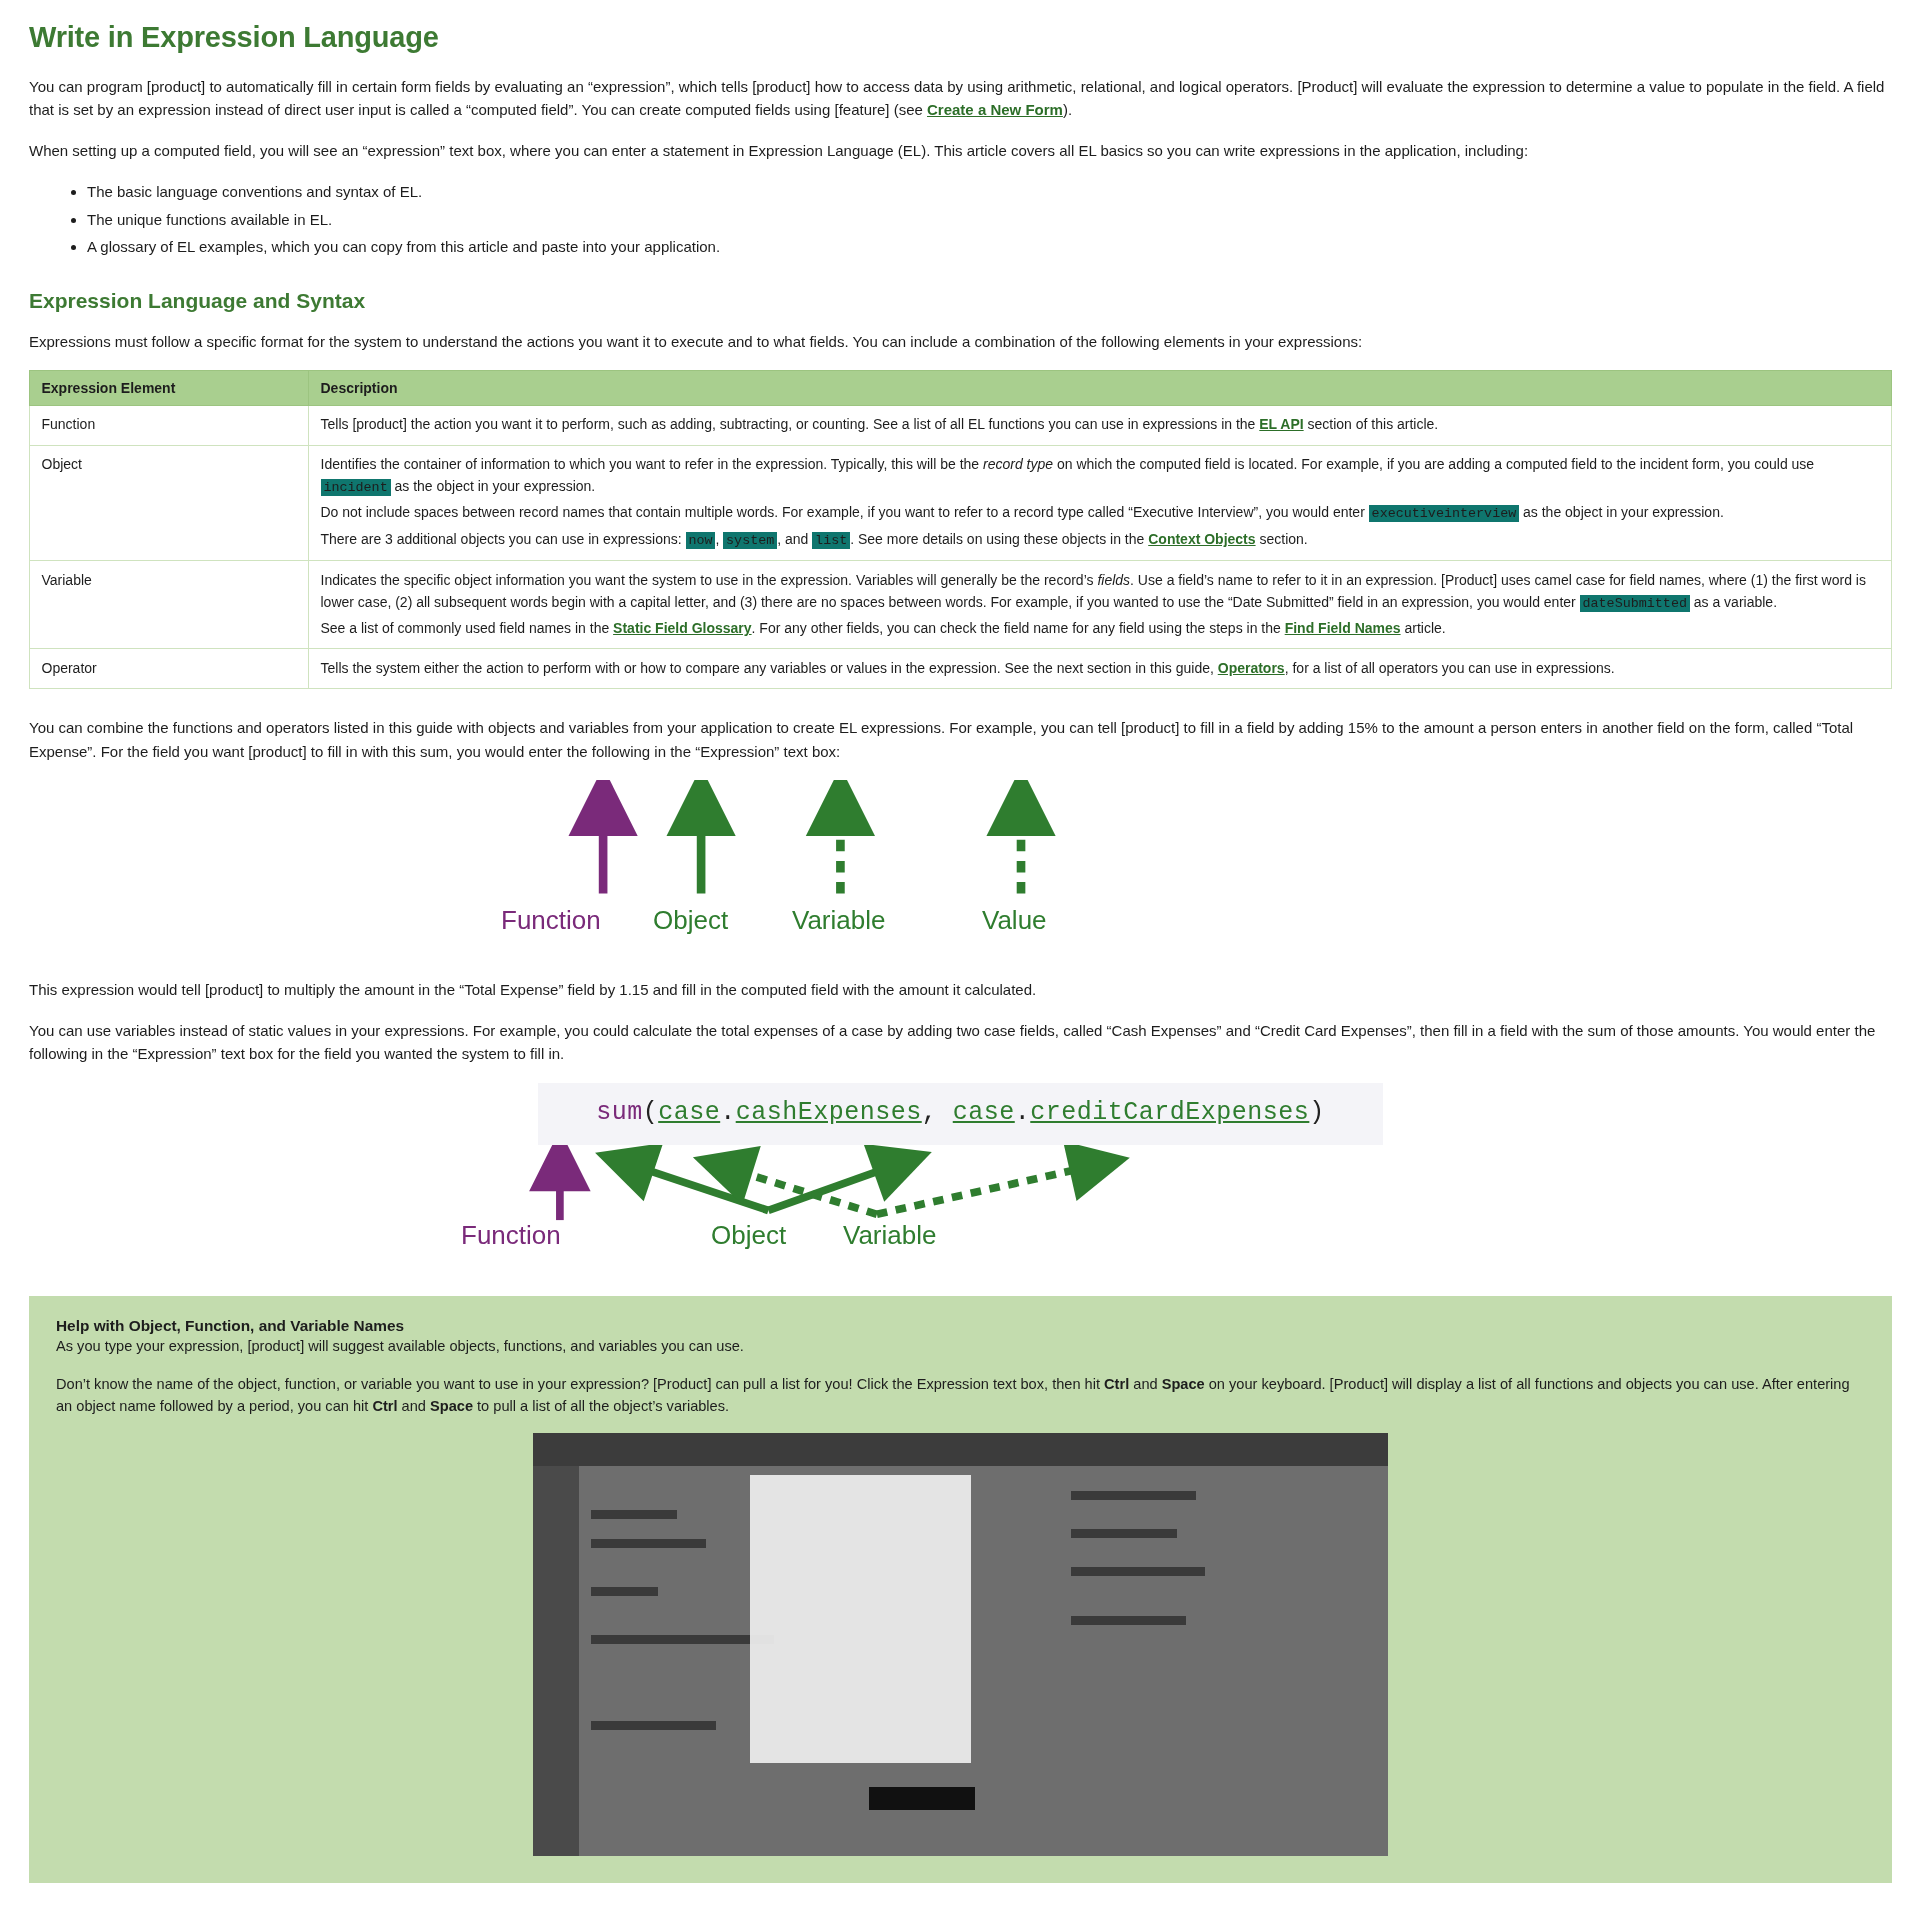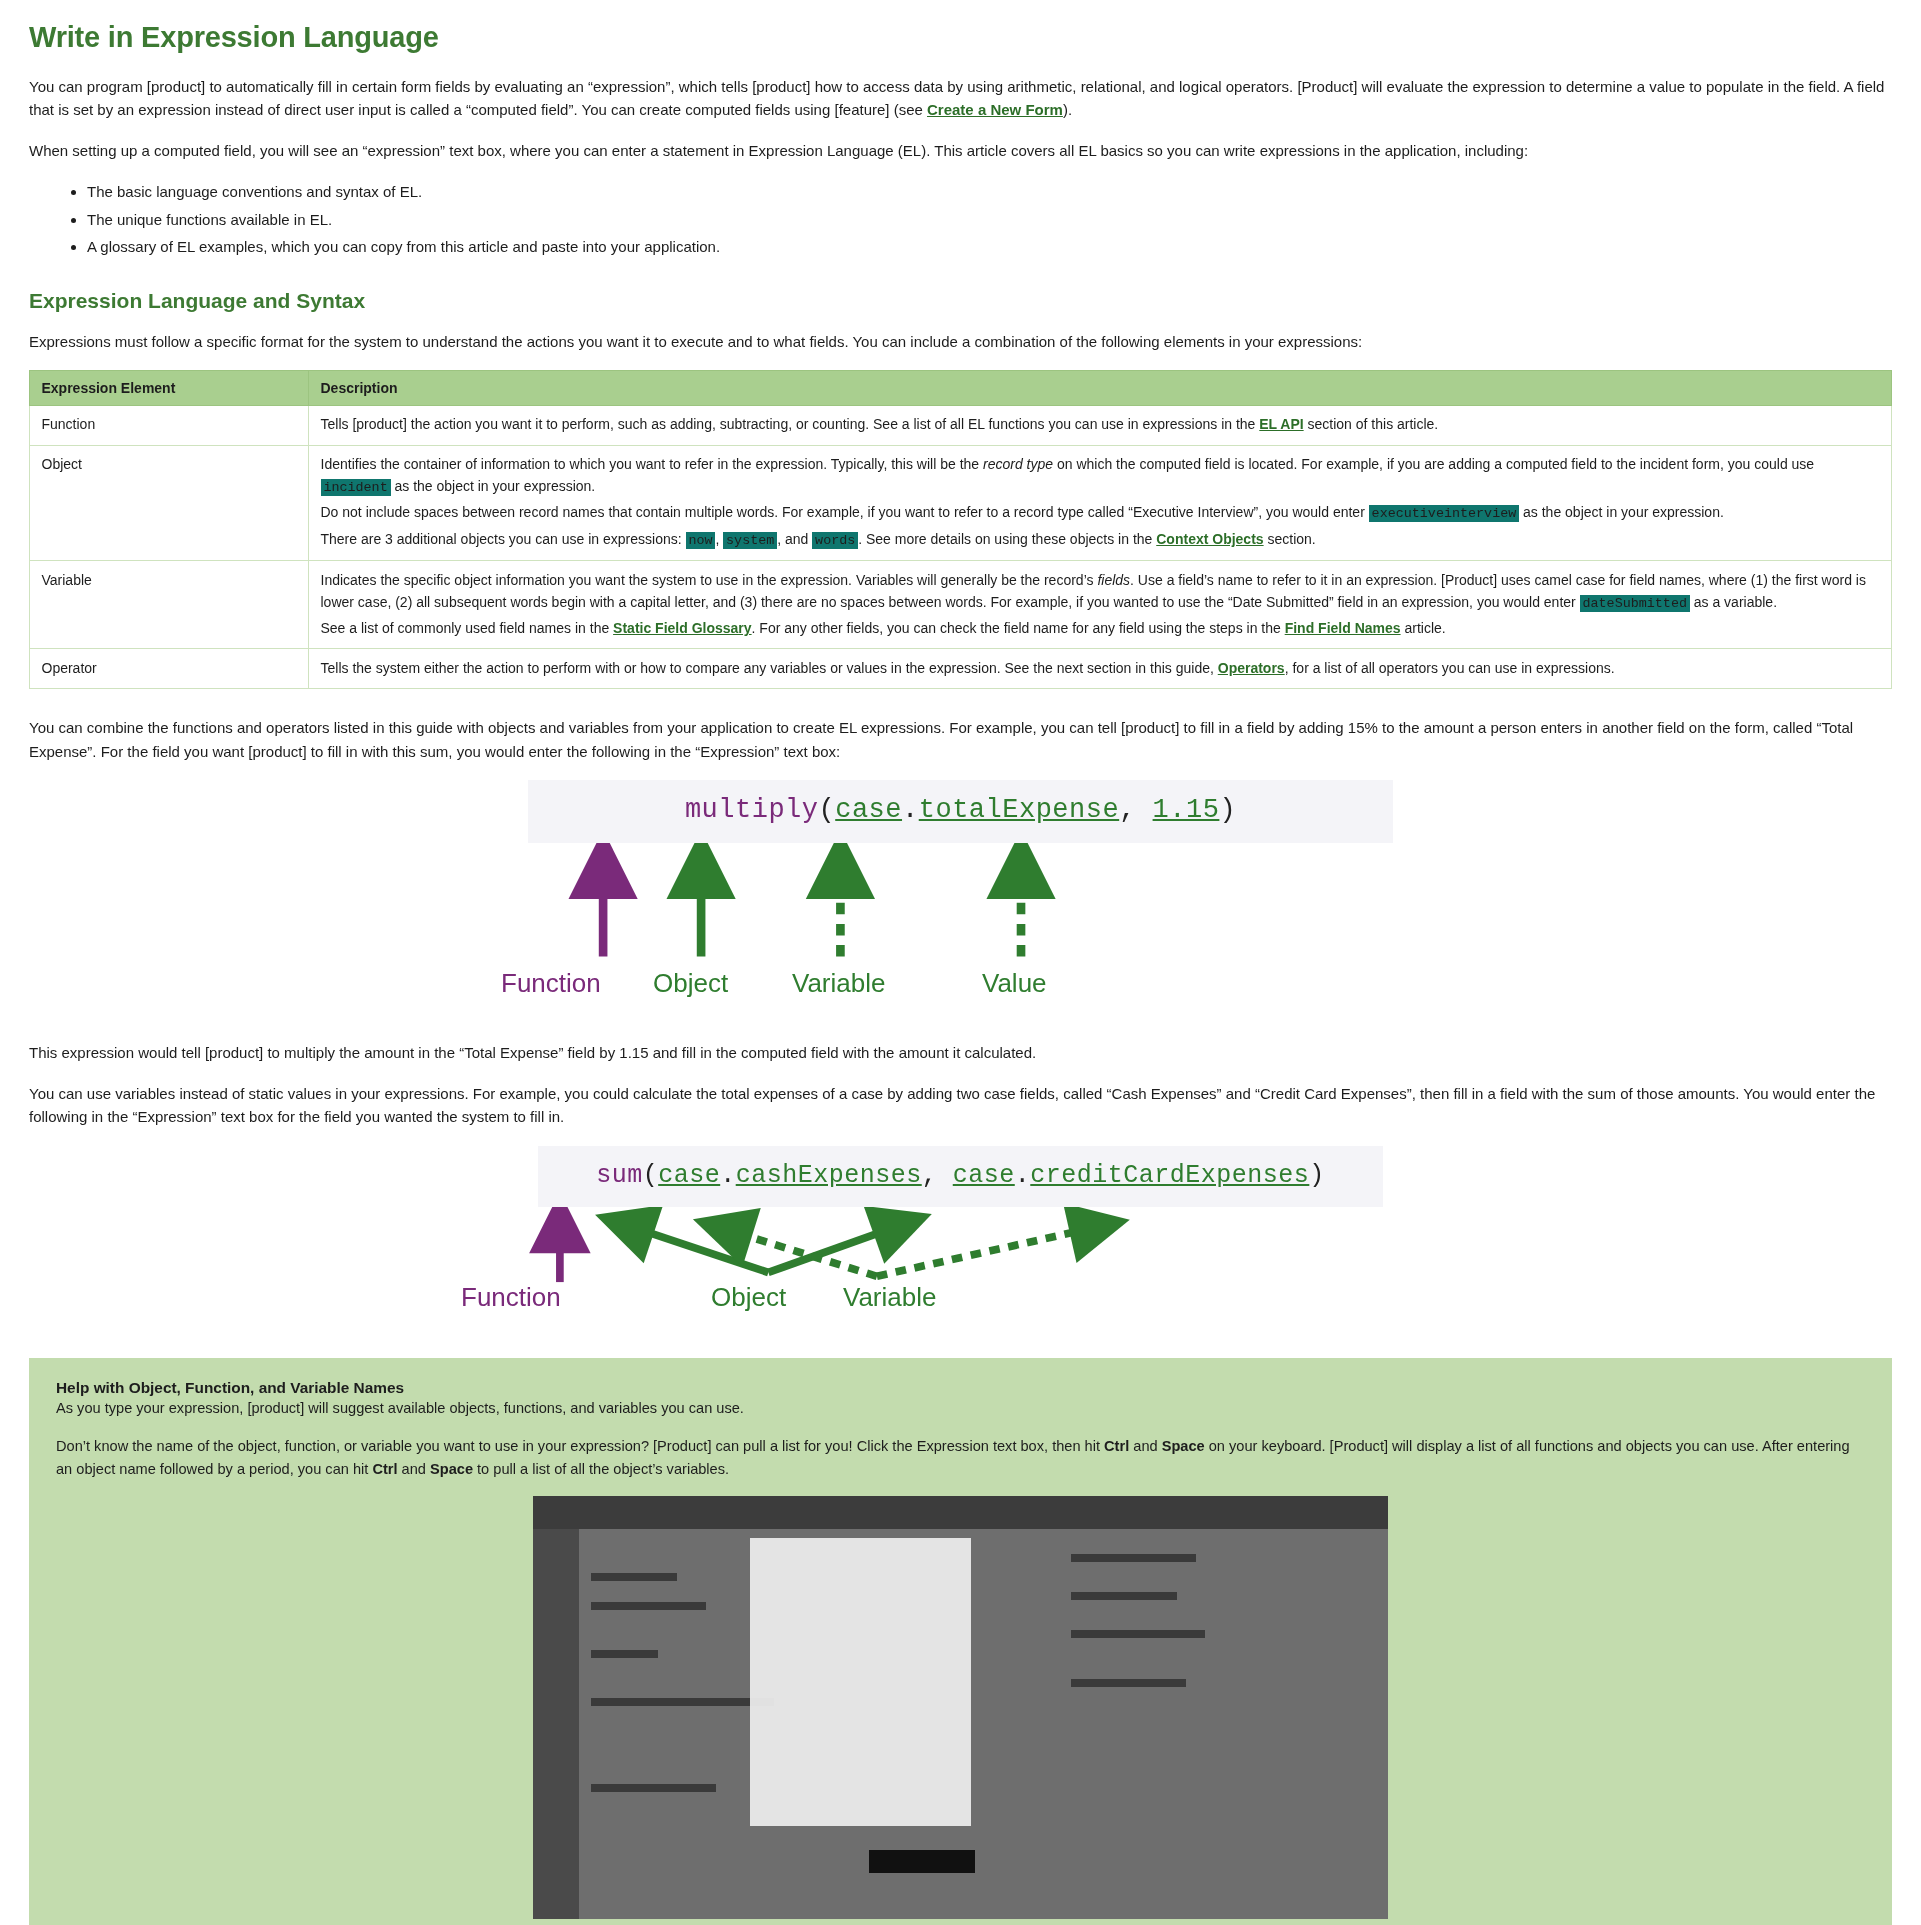--- a/index.html
+++ b/index.html
@@ -199,21 +199,21 @@
     <tr>
       <td class="first-col">Object</td>
       <td>
         <p>
           <span>Identifies the container of information to which you want to refer in the expression. Typically, this will be the </span><span class="italic">record type</span><span> on which the computed field is located. For example, if you are adding a computed field to the incident form, you could use </span><code>incident</code><span> as the object in your expression.</span>
         </p>
         <p>
           <span>Do not include spaces between record names that contain multiple words. For example, if you want to refer to a record type called “Executive Interview”, you would enter </span><code>executiveinterview</code><span> as the object in your expression.</span>
         </p>
         <p>
-          <span>There are 3 additional objects you can use in expressions: </span><code>now</code><span>, </span><code>system</code><span>, and </span><code>words</code><span>. See more details on using these objects in the </span><a class="link" href="#">Context Objects</a><span> section.</span>
+          <span>There are 3 additional objects you can use in expressions: </span><code>now</code><span>, </span><code>system</code><span>, and </span><code>list</code><span>. See more details on using these objects in the </span><a class="link" href="#">Context Objects</a><span> section.</span>
         </p>
       </td>
     </tr>
     <tr>
       <td class="first-col">Variable</td>
       <td>
         <p>
           <span>Indicates the specific object information you want the system to use in the expression. Variables will generally be the record’s </span><span class="italic">fields</span><span>. Use a field’s name to refer to it in an expression. [Product] uses camel case for field names, where (1) the first word is lower case, (2) all subsequent words begin with a capital letter, and (3) there are no spaces between words. For example, if you wanted to use the “Date Submitted” field in an expression, you would enter </span><code>dateSubmitted</code><span> as a variable.</span>
         </p>
         <p>
@@ -226,23 +226,20 @@
       <td>
         <span>Tells the system either the action to perform with or how to compare any variables or values in the expression. See the next section in this guide, </span><a class="link" href="#">Operators</a><span>, for a list of all operators you can use in expressions.</span>
       </td>
     </tr>
   </tbody>
 </table>
 
 <p class="para">You can combine the functions and operators listed in this guide with objects and variables from your application to create EL expressions. For example, you can tell [product] to fill in a field by adding 15% to the amount a person enters in another field on the form, called “Total Expense”. For the field you want [product] to fill in with this sum, you would enter the following in the “Expression” text box:</p>
 
 <div class="expr-block">
-  <div class="expr-code">
-    <span class="tok-fn">multiply</span><span class="tok-plain">(</span><span class="tok-obj">case</span><span class="tok-plain">.</span><span class="tok-var">totalExpense</span><span class="tok-plain">, </span><span class="tok-val">1.15</span><span class="tok-plain">)</span>
-  </div>
 
   <div class="diagram-1">
     <svg width="1345" height="183" style="position:absolute;top:0;left:0;" viewBox="0 0 1400 190">
       <defs>
         <marker id="arrP" markerWidth="10" markerHeight="10" refX="5" refY="5" orient="auto">
           <path d="M1,1 L9,5 L1,9 z" fill="#7a2a7a"></path>
         </marker>
         <marker id="arrG" markerWidth="10" markerHeight="10" refX="5" refY="5" orient="auto">
           <path d="M1,1 L9,5 L1,9 z" fill="#2f7d2f"></path>
         </marker>

